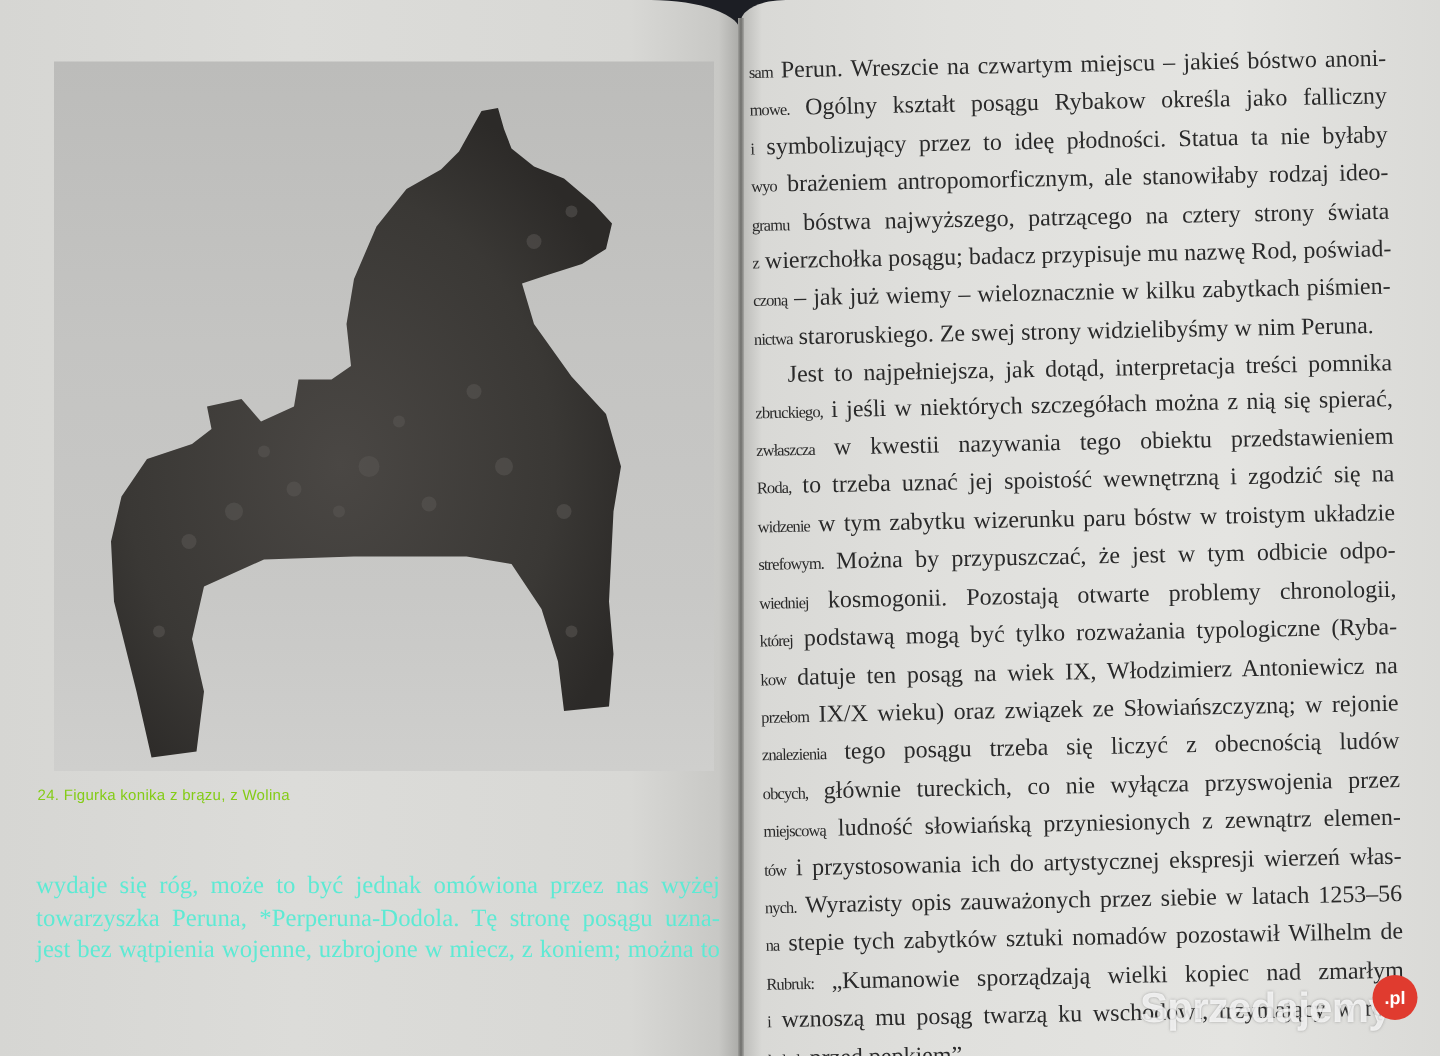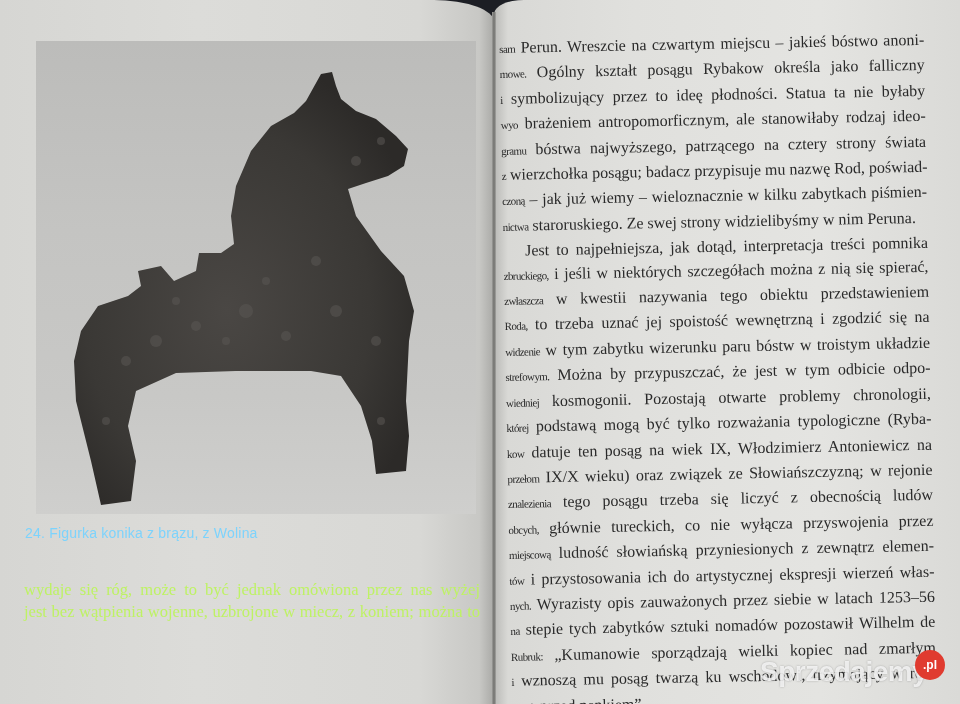--- a/index.html
+++ b/index.html
@@ -28,27 +28,27 @@
 
   
   .photo {
     position: absolute; left: 36px; top: 41px; width: 440px; height: 473px;
     background: linear-gradient(180deg, #bcbcba 0%, #c4c4c2 40%, #c8c8c6 75%, #cfcfcd 100%);
   }
   .photo svg { position: absolute; left: 0; top: 0; width: 440px; height: 473px; }
 
   .caption {
     position: absolute; left: 25px; top: 525px;
-    font-family: "Liberation Sans", sans-serif; font-size: 14px; color: #7dd3fc;
+    font-family: "Liberation Sans", sans-serif; font-size: 10px; color: #84cc16;
     letter-spacing: 0.2px;
   }
 
   .left-text {
     position: absolute; left: 24px; top: 579px; width: 456px;
-    font-size: 16.5px; line-height: 21.5px; color: #bef264;
+    font-size: 16.5px; line-height: 21.5px; color: #5eead4;
   }
   .left-text .ln { display: block; white-space: nowrap; text-align-last: justify; text-align: justify; }
 
   .right-text {
     position: absolute; left: 499px; top: 36px; width: 425px;
     font-size: 16px; line-height: 23.4px; color: #2a2a2a;
     transform: rotate(-1.1deg); transform-origin: 0 0;
   }
   .right-text .ln { display: block; white-space: nowrap; text-align: justify; text-align-last: justify; }
   .right-text .ln.last { text-align-last: left; }
@@ -108,20 +108,21 @@
           <circle cx="190" cy="300" r="4"></circle>
           <circle cx="140" cy="260" r="4"></circle>
       </g>
     </svg>
   </div>
 
   <div class="caption">24. Figurka konika z brązu, z Wolina</div>
 
   <div class="left-text">
     <span class="ln">wydaje się róg, może to być jednak omówiona przez nas wyżej</span>
+    <span class="ln">towarzyszka Peruna, *Perperuna-Dodola. Tę stronę posągu uzna-</span>
     <span class="ln">jest bez wątpienia wojenne, uzbrojone w miecz, z koniem; można to</span>
   </div>
 
   <div class="right-text" id="right-text">
       <span class="ln"><span class="pre">sam</span> <span>Perun. Wreszcie na czwartym miejscu – jakieś bóstwo anoni-</span></span>
       <span class="ln"><span class="pre">mowe.</span> <span>Ogólny kształt posągu Rybakow określa jako falliczny</span></span>
       <span class="ln"><span class="pre">i</span> <span>symbolizujący przez to ideę płodności. Statua ta nie byłaby</span></span>
       <span class="ln"><span class="pre">wyo</span> <span>brażeniem antropomorficznym, ale stanowiłaby rodzaj ideo-</span></span>
       <span class="ln"><span class="pre">gramu</span> <span>bóstwa najwyższego, patrzącego na cztery strony świata</span></span>
       <span class="ln"><span class="pre">z</span> <span>wierzchołka posągu; badacz przypisuje mu nazwę Rod, poświad-</span></span>

